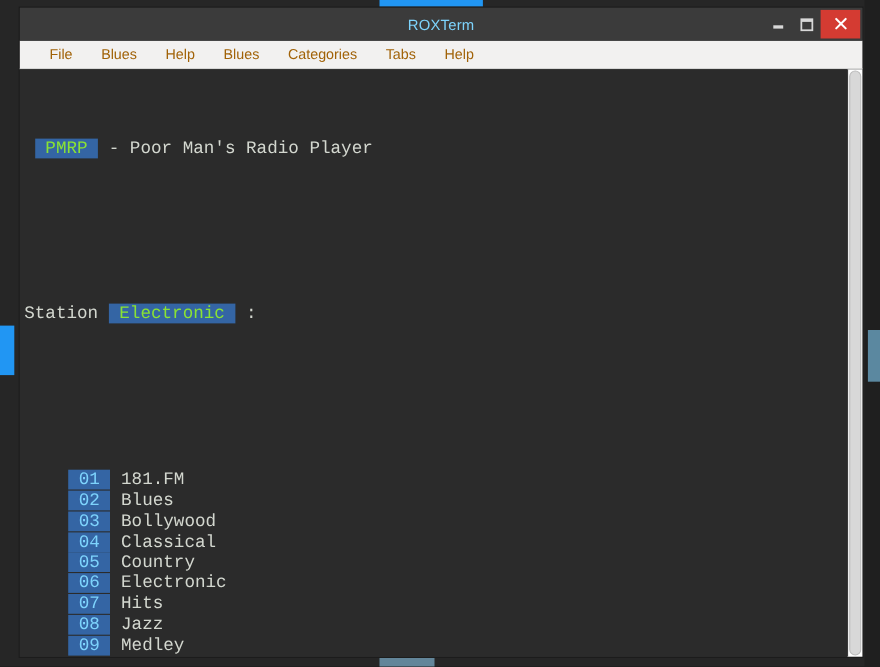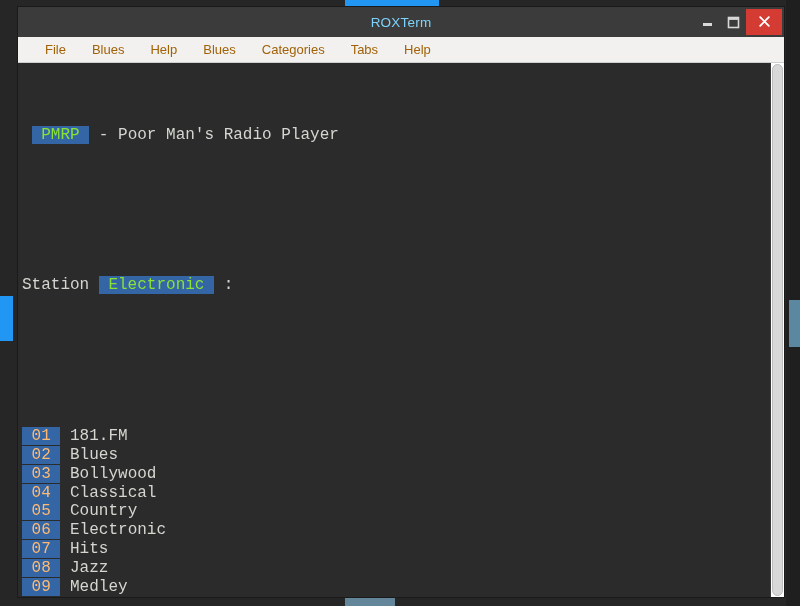--- a/index.html
+++ b/index.html
@@ -138,21 +138,21 @@
     height: 100%;
     background: #d8d8d8;
     border: 1px solid #bcbcbc;
     border-radius: 6px;
   }
 
   
   .row { height: 18.85px; }
   .blank { height: 18.85px; }
   .hl-blue   { background: #3465a4; color: #8ae234; }
-  .num-cell  { background: #3465a4; color: #fdba74; }
+  .num-cell  { background: #3465a4; color: #7dd3fc; margin-left: 40px; }
   .plain     { color: #d3d7cf; }
   .pad { letter-spacing: 0; }
 </style>
 </head>
 <body>
 
 <div id="desktop">
 
   <div class="desk-chip" id="desk-right-band"></div>
   <div class="desk-chip" id="desk-top-tab"></div>

